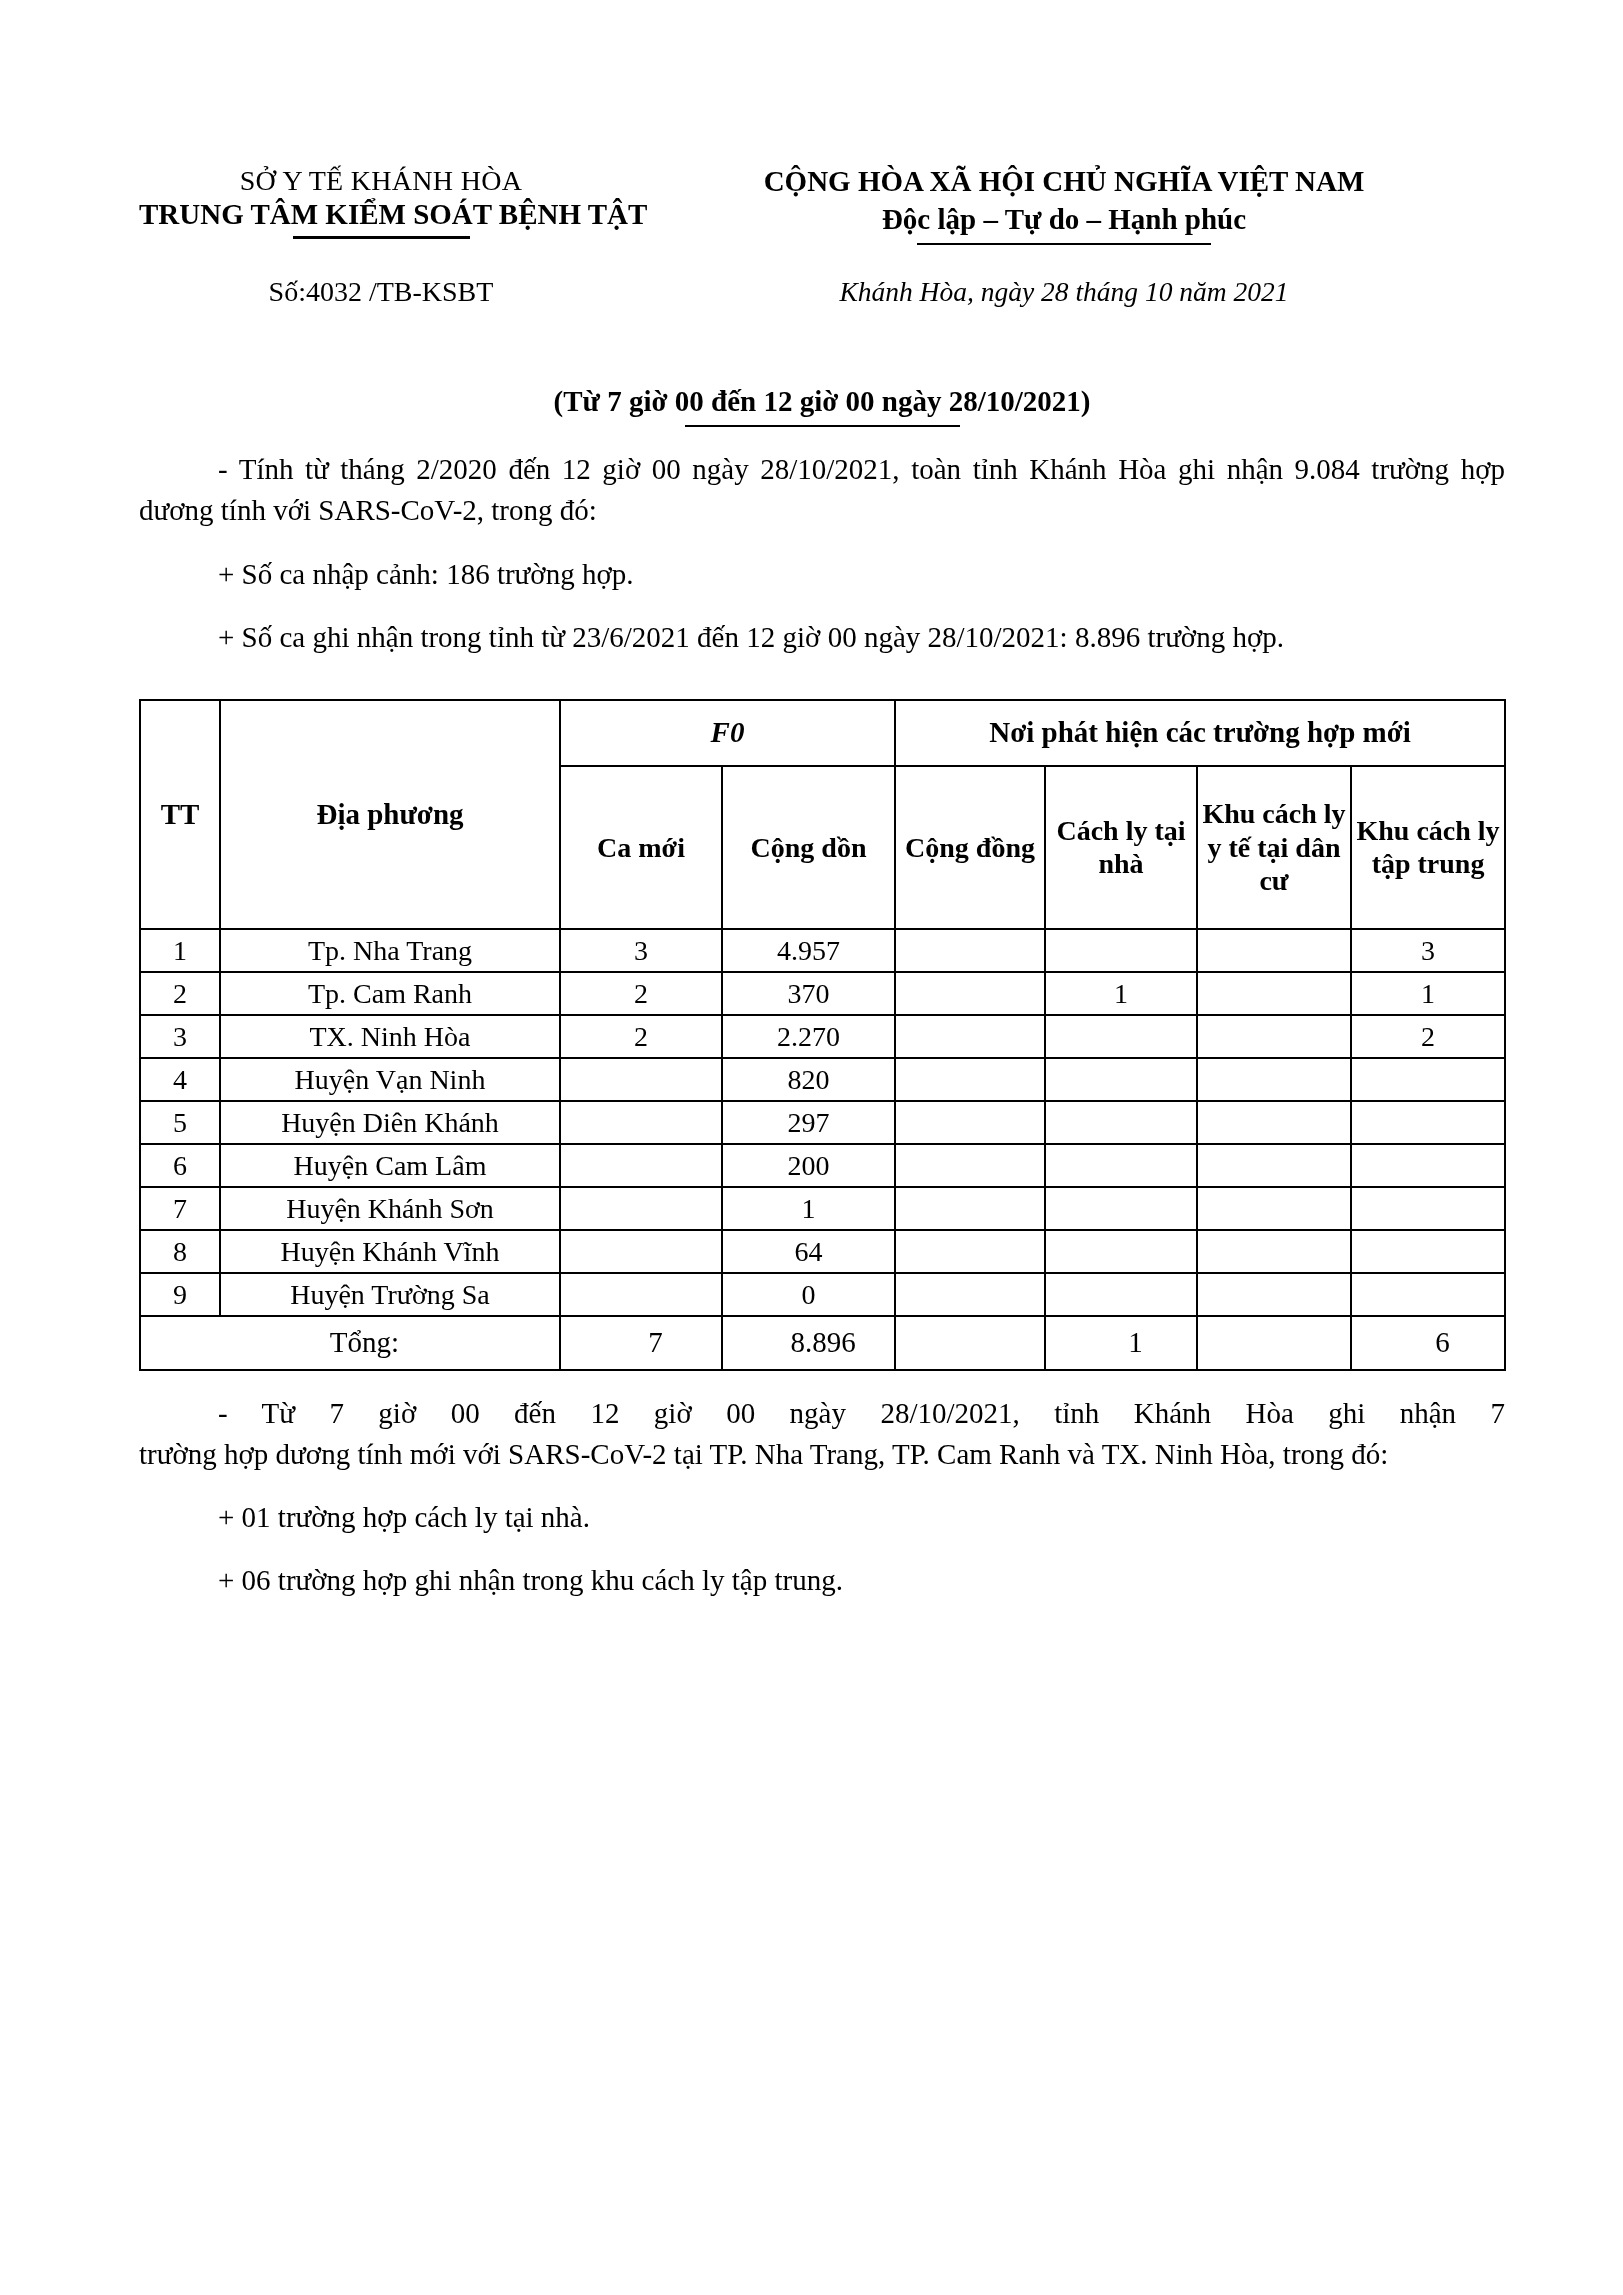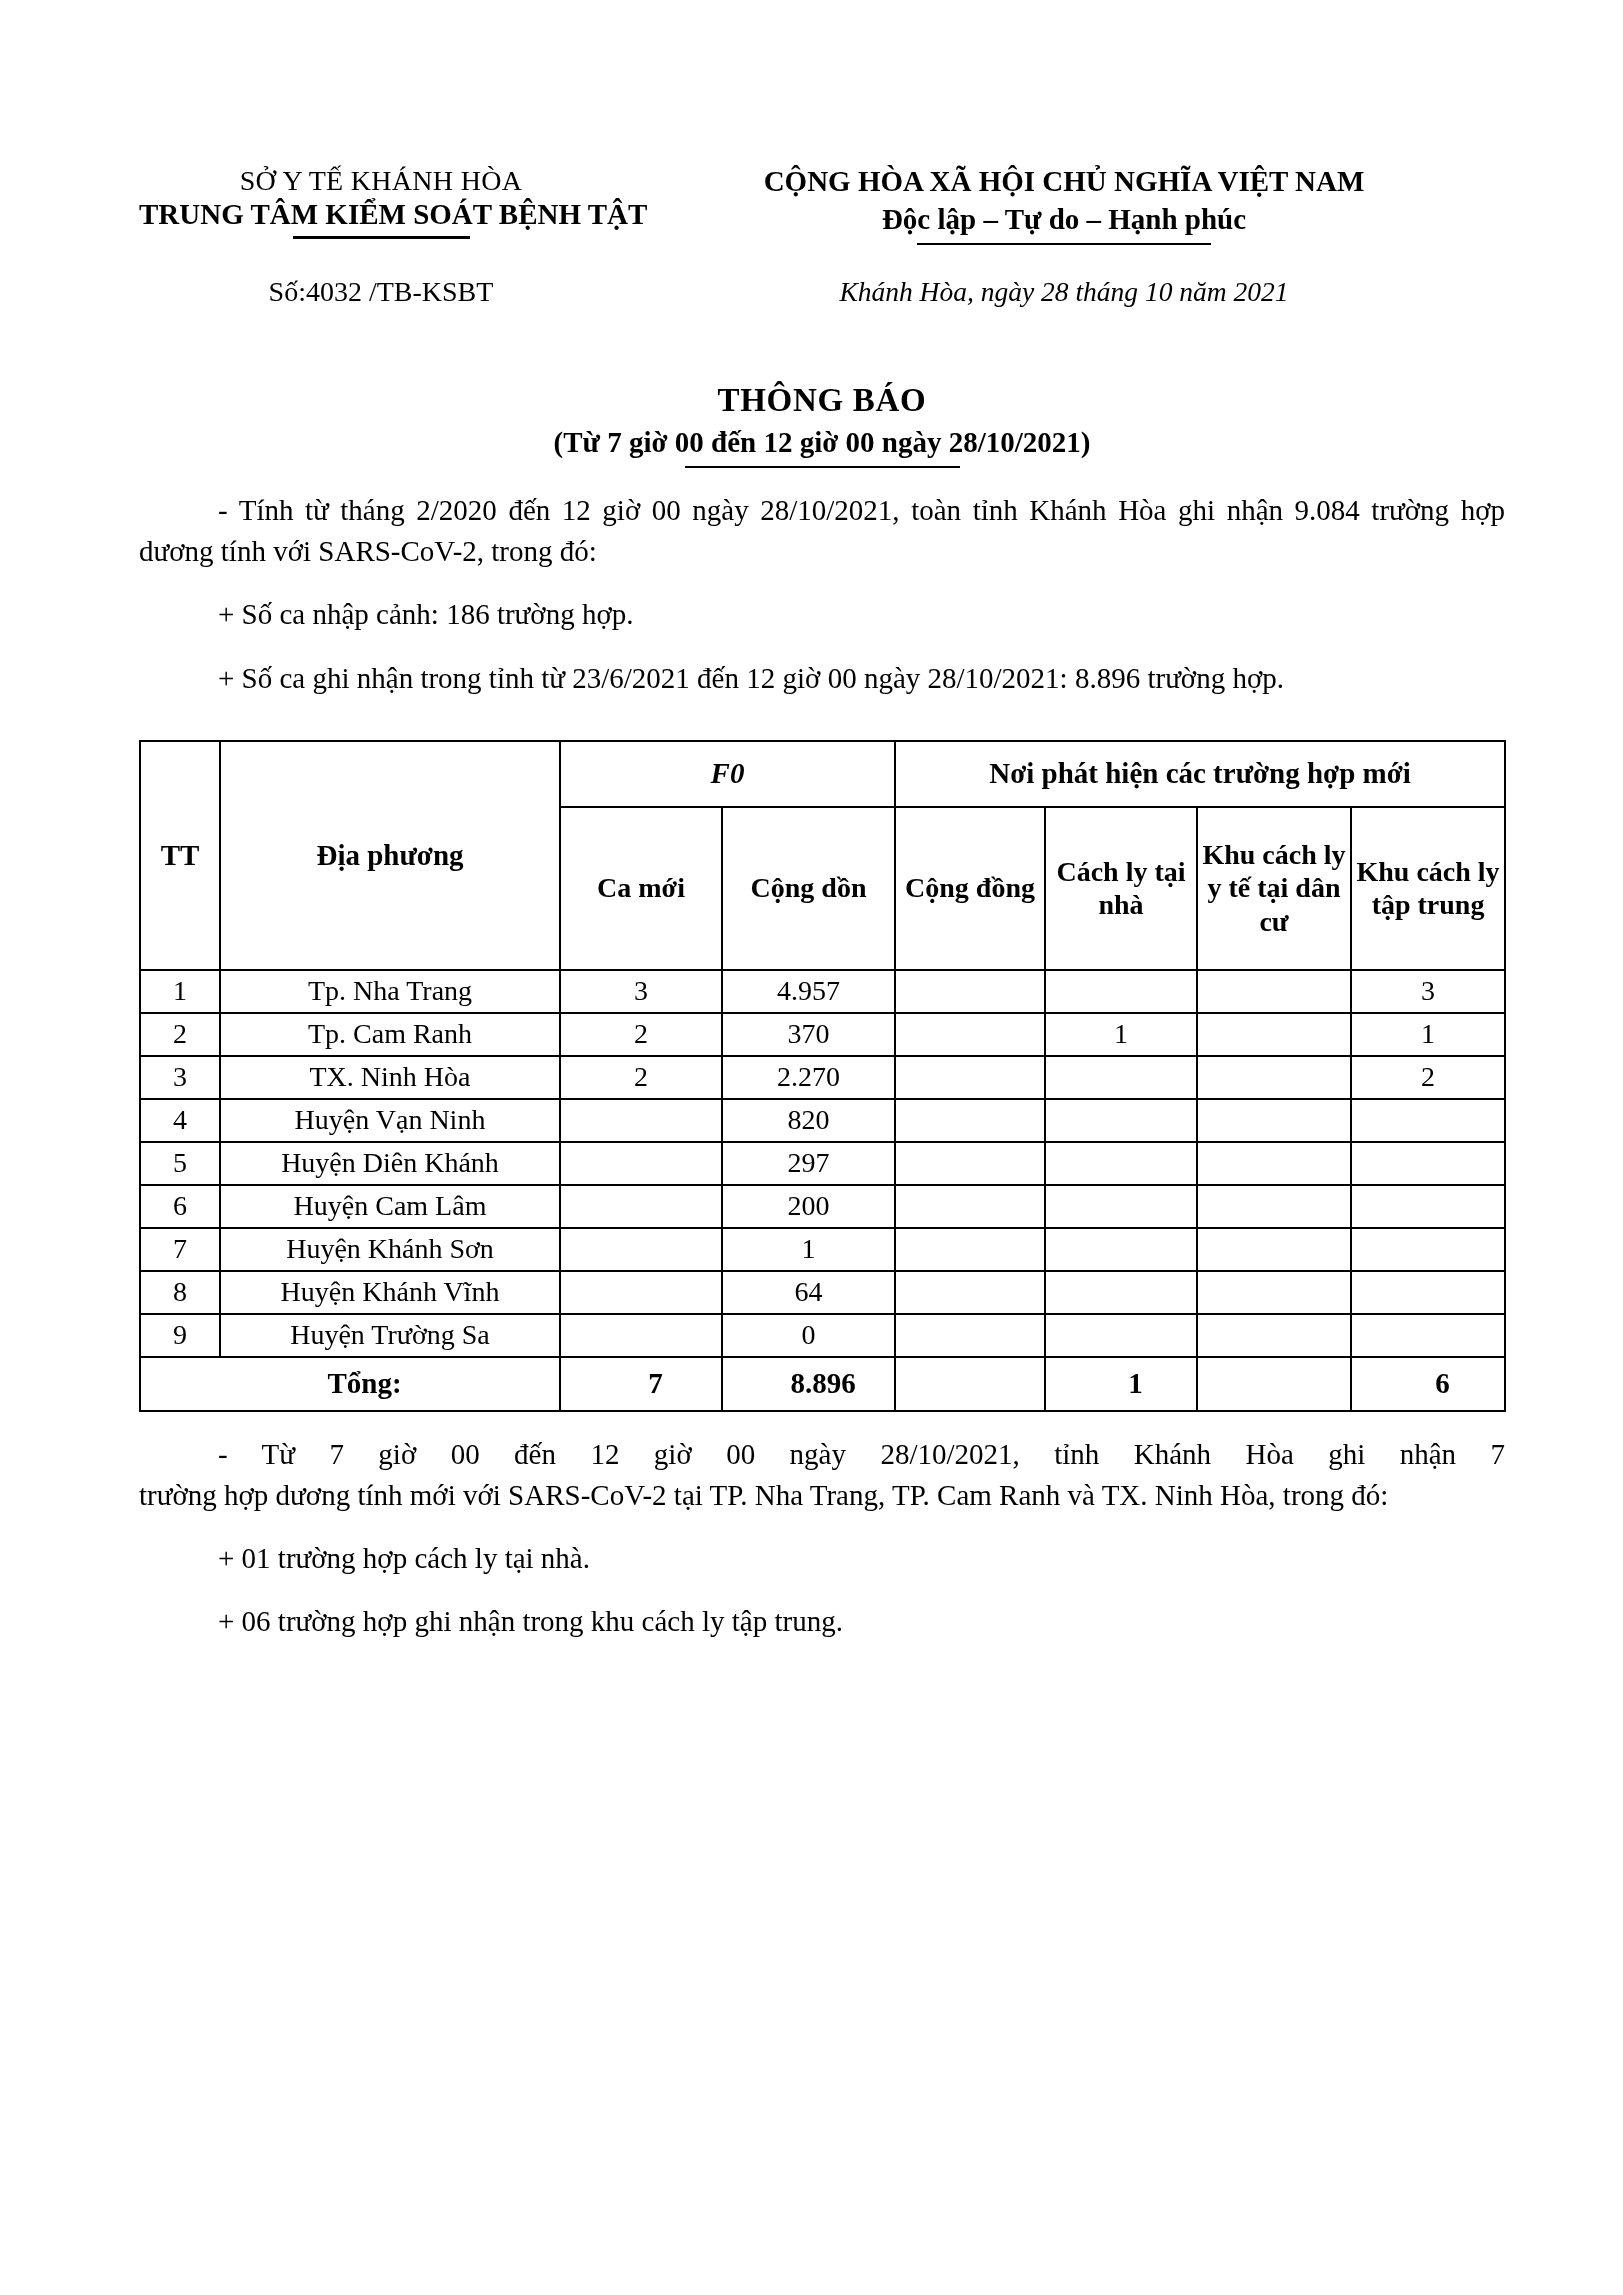--- a/index.html
+++ b/index.html
@@ -192,21 +192,21 @@
   th.rowspan-head { font-size: 29px; }
 
   td.num, th.num { text-align: center; }
   td.place {
     text-align: left;
     padding-left: 15.7px;
   }
   tr.data-row td { height: 41px; font-size: 28px; }
   tr.total-row td {
     height: 52px;
-    font-weight: bold;
+    font-weight: normal;
     font-size: 29px;
     padding-left: 29px;
   }
 </style>
 </head>
 <body>
 
 <div class="page">
   <div class="content">
 
@@ -222,21 +222,20 @@
         <div class="rule rule-right"></div>
       </div>
     </div>
 
     <div class="docnum-row">
       <div class="docnum">Số:4032  /TB-KSBT</div>
       <div class="dateline">Khánh Hòa, ngày  28   tháng 10 năm 2021</div>
     </div>
 
     <div class="title-block">
-      <div class="title-main">THÔNG BÁO</div>
       <div>
         <span class="title-sub2">(Từ 7 giờ 00 đến 12 giờ 00 ngày 28/10/2021)</span>
       </div>
       <div class="title-underline"></div>
     </div>
 
 
     <p class="body-para indent">
       <span class="nowrap">- Tính từ tháng 2/2020 đến 12 giờ 00 ngày 28/10/2021, toàn tỉnh Khánh</span>
       <span>Hòa ghi nhận 9.084 trường hợp dương tính với SARS-CoV-2, trong đó:</span>

